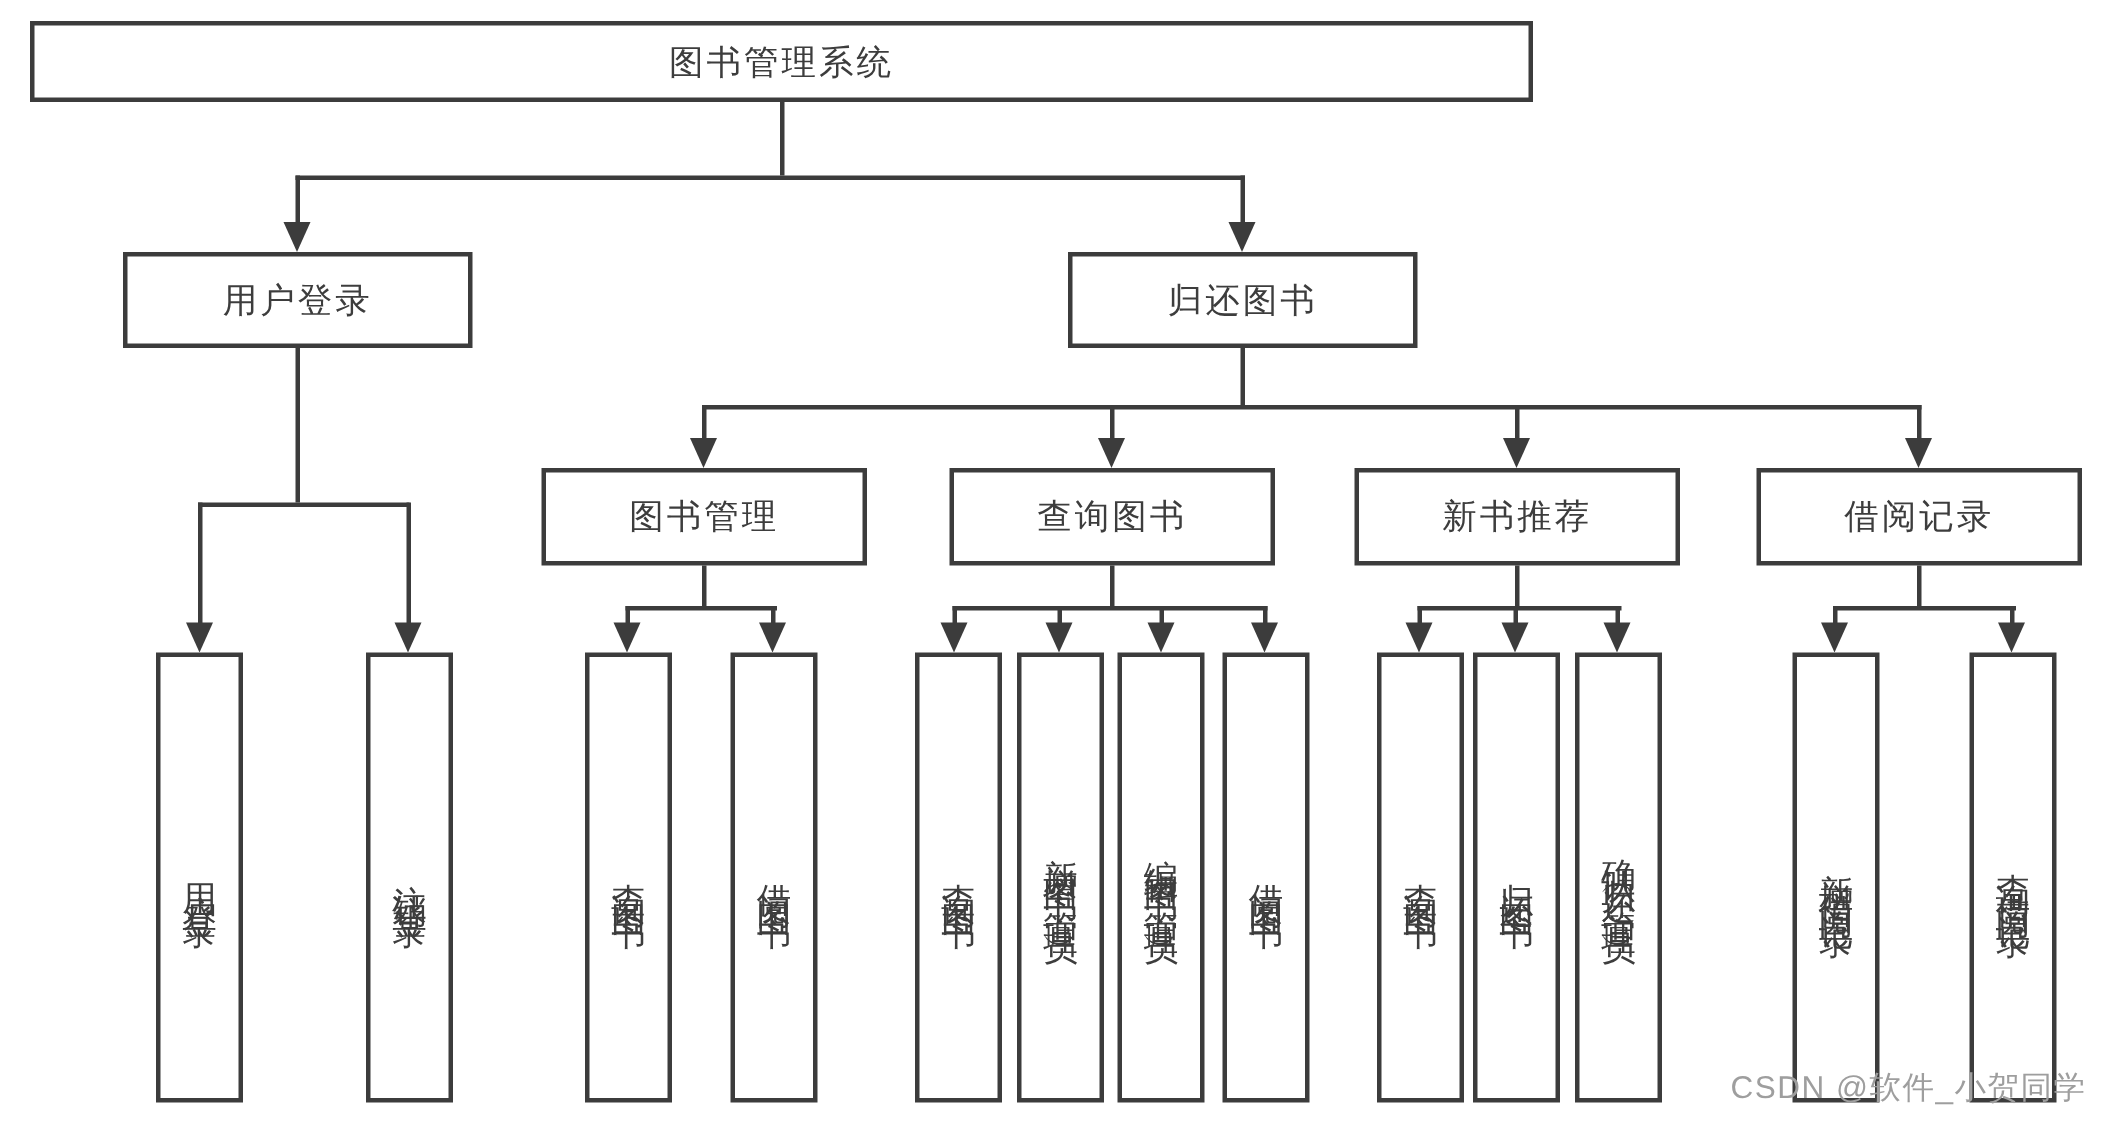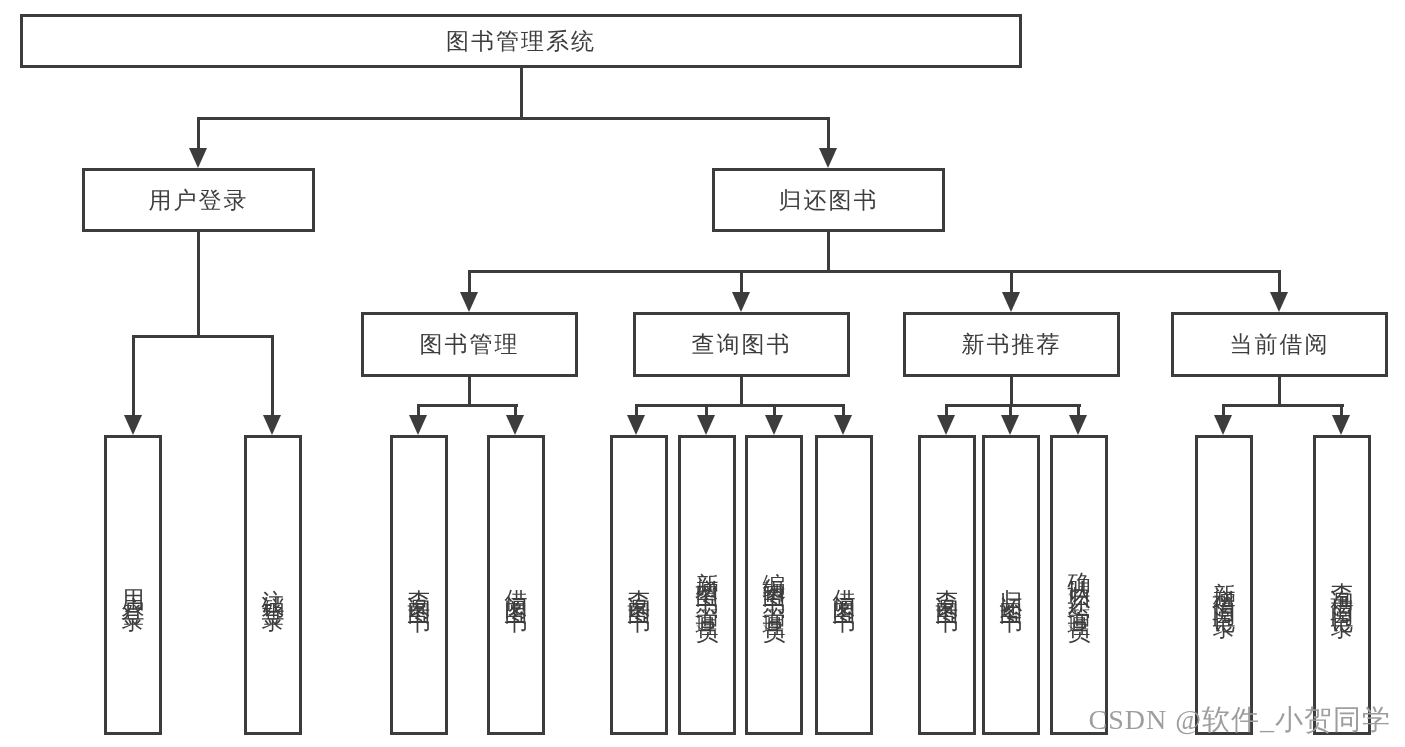--- a/index.html
+++ b/index.html
@@ -46,25 +46,24 @@
     position: absolute;
     width: 0; height: 0;
     border-left: 9px solid transparent;
     border-right: 9px solid transparent;
     border-top: 20px solid var(--line);
   }
   .watermark {
     position: absolute;
     right: 14px;
     bottom: 8px;
-    font-size: 28px;
+    font-size: 21px;
     color: var(--watermark);
     letter-spacing: 1px;
     white-space: nowrap;
-    font-family: Liberation Serif, serif;
   }
 </style>
 </head>
 <body>
 
 <div class="canvas">
 
   <div class="box hlabel" style="left:20px; top:14px; width:1002px; height:54px;">
     <span>图书管理系统</span>
   </div>
@@ -104,21 +103,21 @@
   <div class="box hlabel" style="left:361px; top:312px; width:217px; height:65px;">
     <span>图书管理</span>
   </div>
   <div class="box hlabel" style="left:633px; top:312px; width:217px; height:65px;">
     <span>查询图书</span>
   </div>
   <div class="box hlabel" style="left:903px; top:312px; width:217px; height:65px;">
     <span>新书推荐</span>
   </div>
   <div class="box hlabel" style="left:1171px; top:312px; width:217px; height:65px;">
-    <span>当前借阅</span>
+    <span>借阅记录</span>
   </div>
 
   <div class="vl" style="left:468px; top:377px; height:27px;"></div>
   <div class="hl" style="left:417px; top:404px; width:101px;"></div>
   <div class="vl" style="left:417px; top:404px; height:13px;"></div>
   <div class="ah" style="left:409px; top:415px;"></div>
   <div class="vl" style="left:514px; top:404px; height:13px;"></div>
   <div class="ah" style="left:506px; top:415px;"></div>
 
   <div class="vl" style="left:740px; top:377px; height:27px;"></div>

